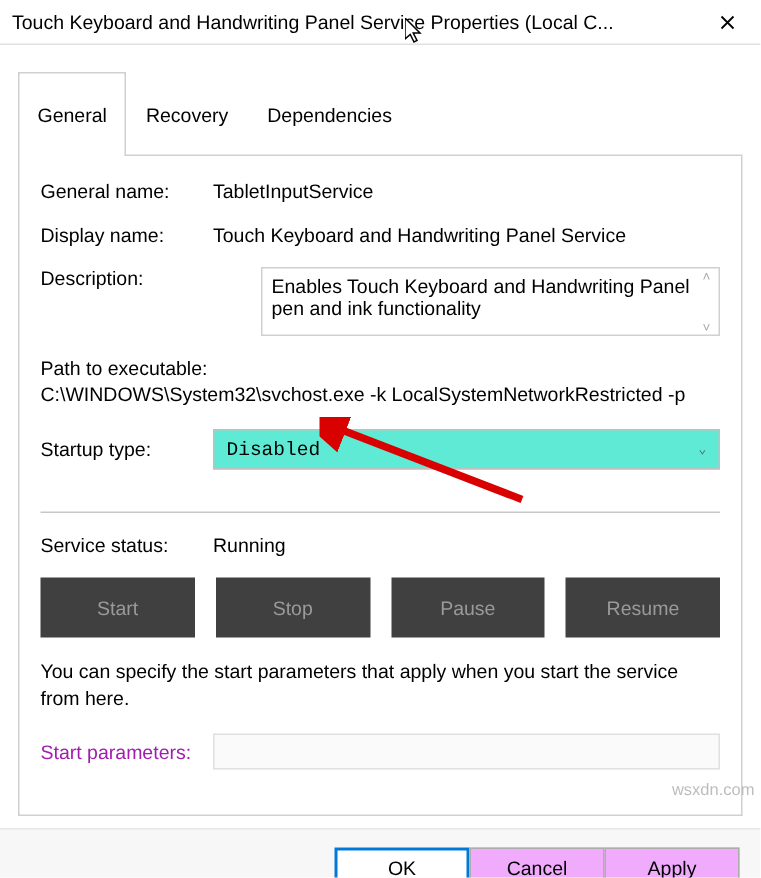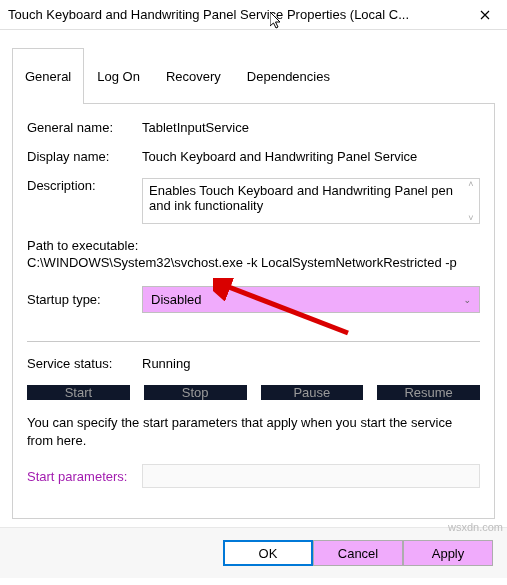--- a/index.html
+++ b/index.html
@@ -75,63 +75,65 @@
   width: 115px;
   flex-shrink: 0;
 }
 .val { flex: 1; }
 .desc-box {
   flex: 1;
   border: 1px solid #d0d0d0;
   padding: 4px 6px;
   height: 46px;
   position: relative;
+  margin-left: 32px;
 }
 .desc-scroll {
   position: absolute;
   right: 0; top: 0; bottom: 0;
   width: 16px;
   display: flex;
   flex-direction: column;
   justify-content: space-between;
 }
 .desc-scroll span { font-size: 9px; color: #aaa; text-align: center; }
 .path-block { margin: 10px 0 16px 0; }
 .path-block .p1 { margin-bottom: 2px; }
 .select {
   width: 100%;
   border: 1px solid #c0c0c0;
-  background: #f0abfc;
+  background: #5eead4;
   padding: 5px 8px;
   display: flex;
   justify-content: space-between;
   align-items: center;
   cursor: pointer;
+  font-family: Liberation Mono, monospace;
 }
 .select .chev { font-size: 9px; color: #666; }
 .arrow {
   position: absolute;
   left: 213px;
   top: 278px;
   pointer-events: none;
 }
 .divider {
   border: none;
   border-top: 1px solid #c8c8c8;
   margin: 28px 0 14px 0;
 }
 .btn-row {
   display: flex;
   gap: 14px;
   margin: 10px 0 14px 0;
 }
 .btn-row button {
   flex: 1;
-  height: 15px;
-  background: #0f172a;
+  height: 40px;
+  background: #404040;
   border: none;
   color: #9a9a9a;
   font-size: 13px;
   font-family: inherit;
   cursor: default;
 }
 .note { margin: 8px 0 14px 0; line-height: 1.4; }
 .param-input {
   flex: 1;
   border: 1px solid #e0e0e0;
@@ -183,21 +185,20 @@
   </div>
 </div>
 
 <svg class="cursor" width="14" height="18" viewBox="0 0 14 18">
     <path d="M0 0 L0 14 L3.5 11 L6 16 L8 15 L5.5 10 L10 10 Z" fill="#fff" stroke="#000" stroke-width="1"></path>
   </svg>
 
 <div class="content">
   <div class="tabs">
     <div class="tab active">General</div>
-    <div class="tab">Log On</div>
     <div class="tab">Recovery</div>
     <div class="tab">Dependencies</div>
   </div>
 
   <div class="panel">
 
     <div class="row">
       <div class="lbl">General name:</div>
       <div class="val">TabletInputService</div>
     </div>

